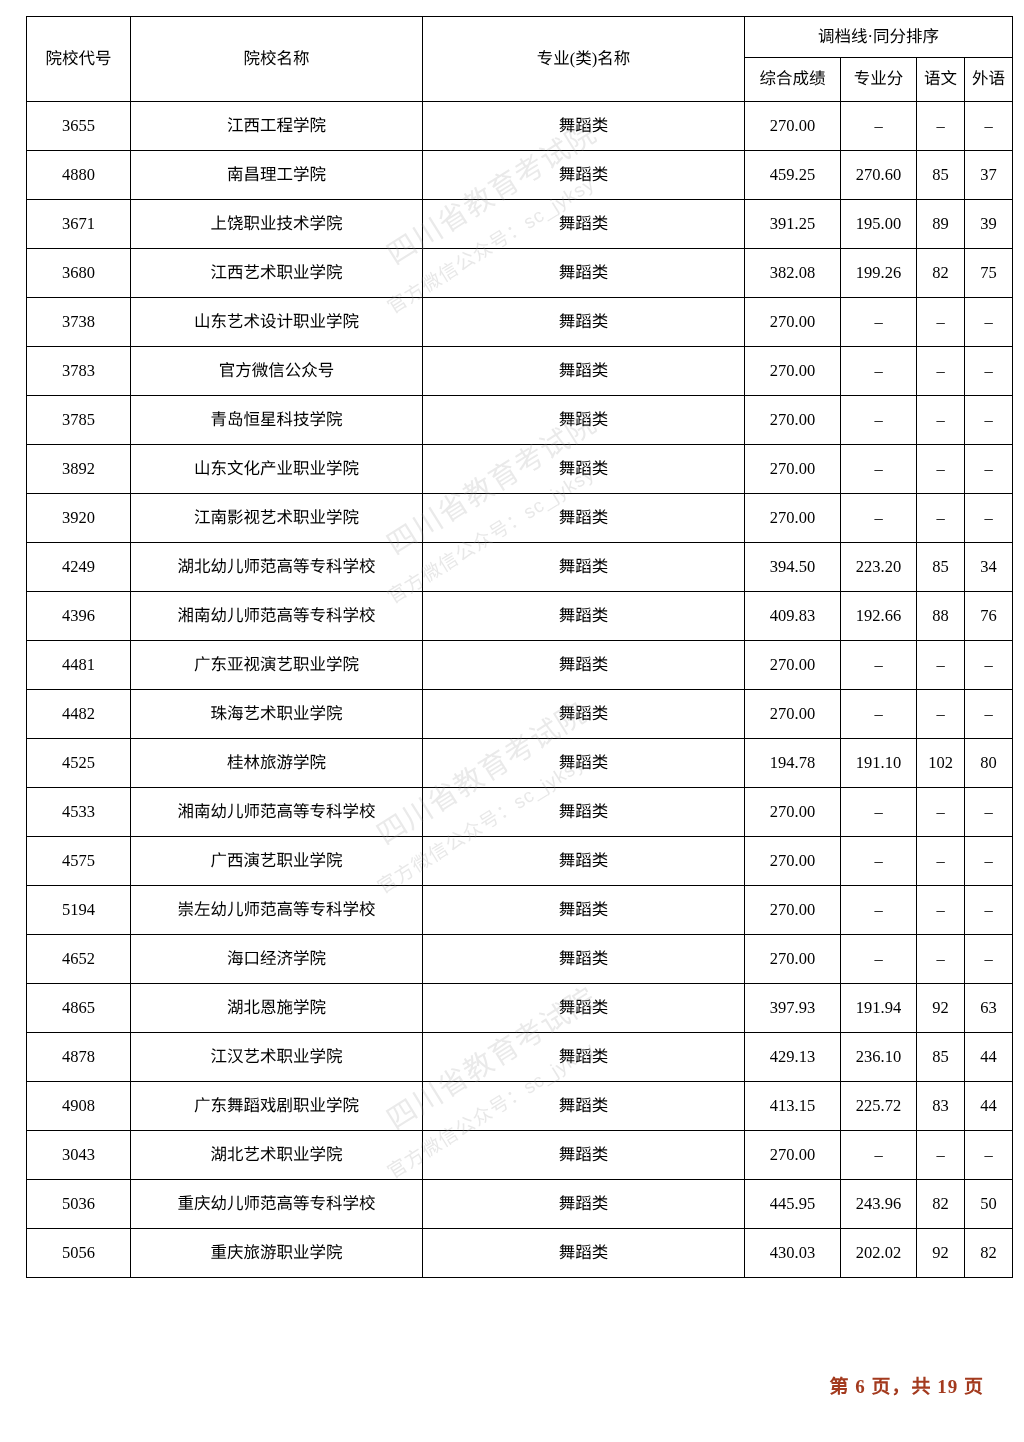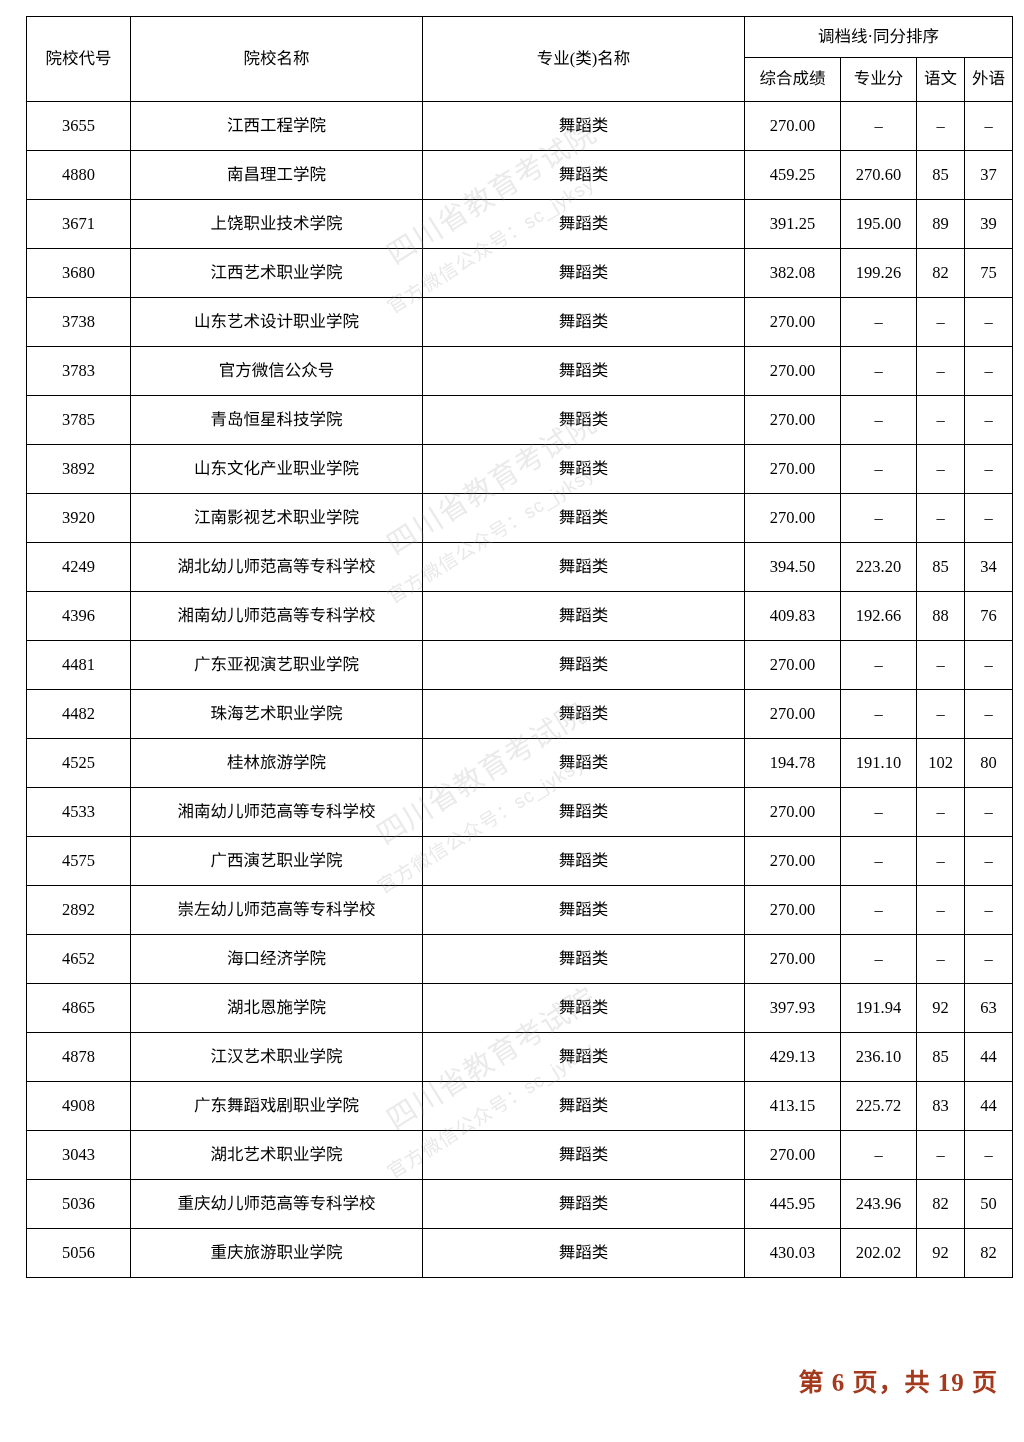--- a/index.html
+++ b/index.html
@@ -81,23 +81,23 @@
     letter-spacing: 1px;
     white-space: nowrap;
     font-family: "Liberation Sans", sans-serif;
   }
   .wm.big {
     font-size: 29px;
     color: rgba(150, 150, 150, 0.20);
   }
   .footer {
     position: absolute;
-    right: 26px;
+    right: 40px;
     bottom: 44px;
-    font-size: 25px;
+    font-size: 19px;
     font-weight: bold;
     color: #a33a1e;
     font-family: "Liberation Serif", serif;
     letter-spacing: 1px;
   }
 </style>
 </head>
 <body>
 
 <div class="page">
@@ -265,21 +265,21 @@
         <tr>
           <td class="cell-num">4575</td>
           <td>广西演艺职业学院</td>
           <td>舞蹈类</td>
           <td class="cell-num">270.00</td>
           <td class="cell-num">–</td>
           <td class="cell-num">–</td>
           <td class="cell-num">–</td>
         </tr>
         <tr>
-          <td class="cell-num">2892</td>
+          <td class="cell-num">5194</td>
           <td>崇左幼儿师范高等专科学校</td>
           <td>舞蹈类</td>
           <td class="cell-num">270.00</td>
           <td class="cell-num">–</td>
           <td class="cell-num">–</td>
           <td class="cell-num">–</td>
         </tr>
         <tr>
           <td class="cell-num">4652</td>
           <td>海口经济学院</td>

